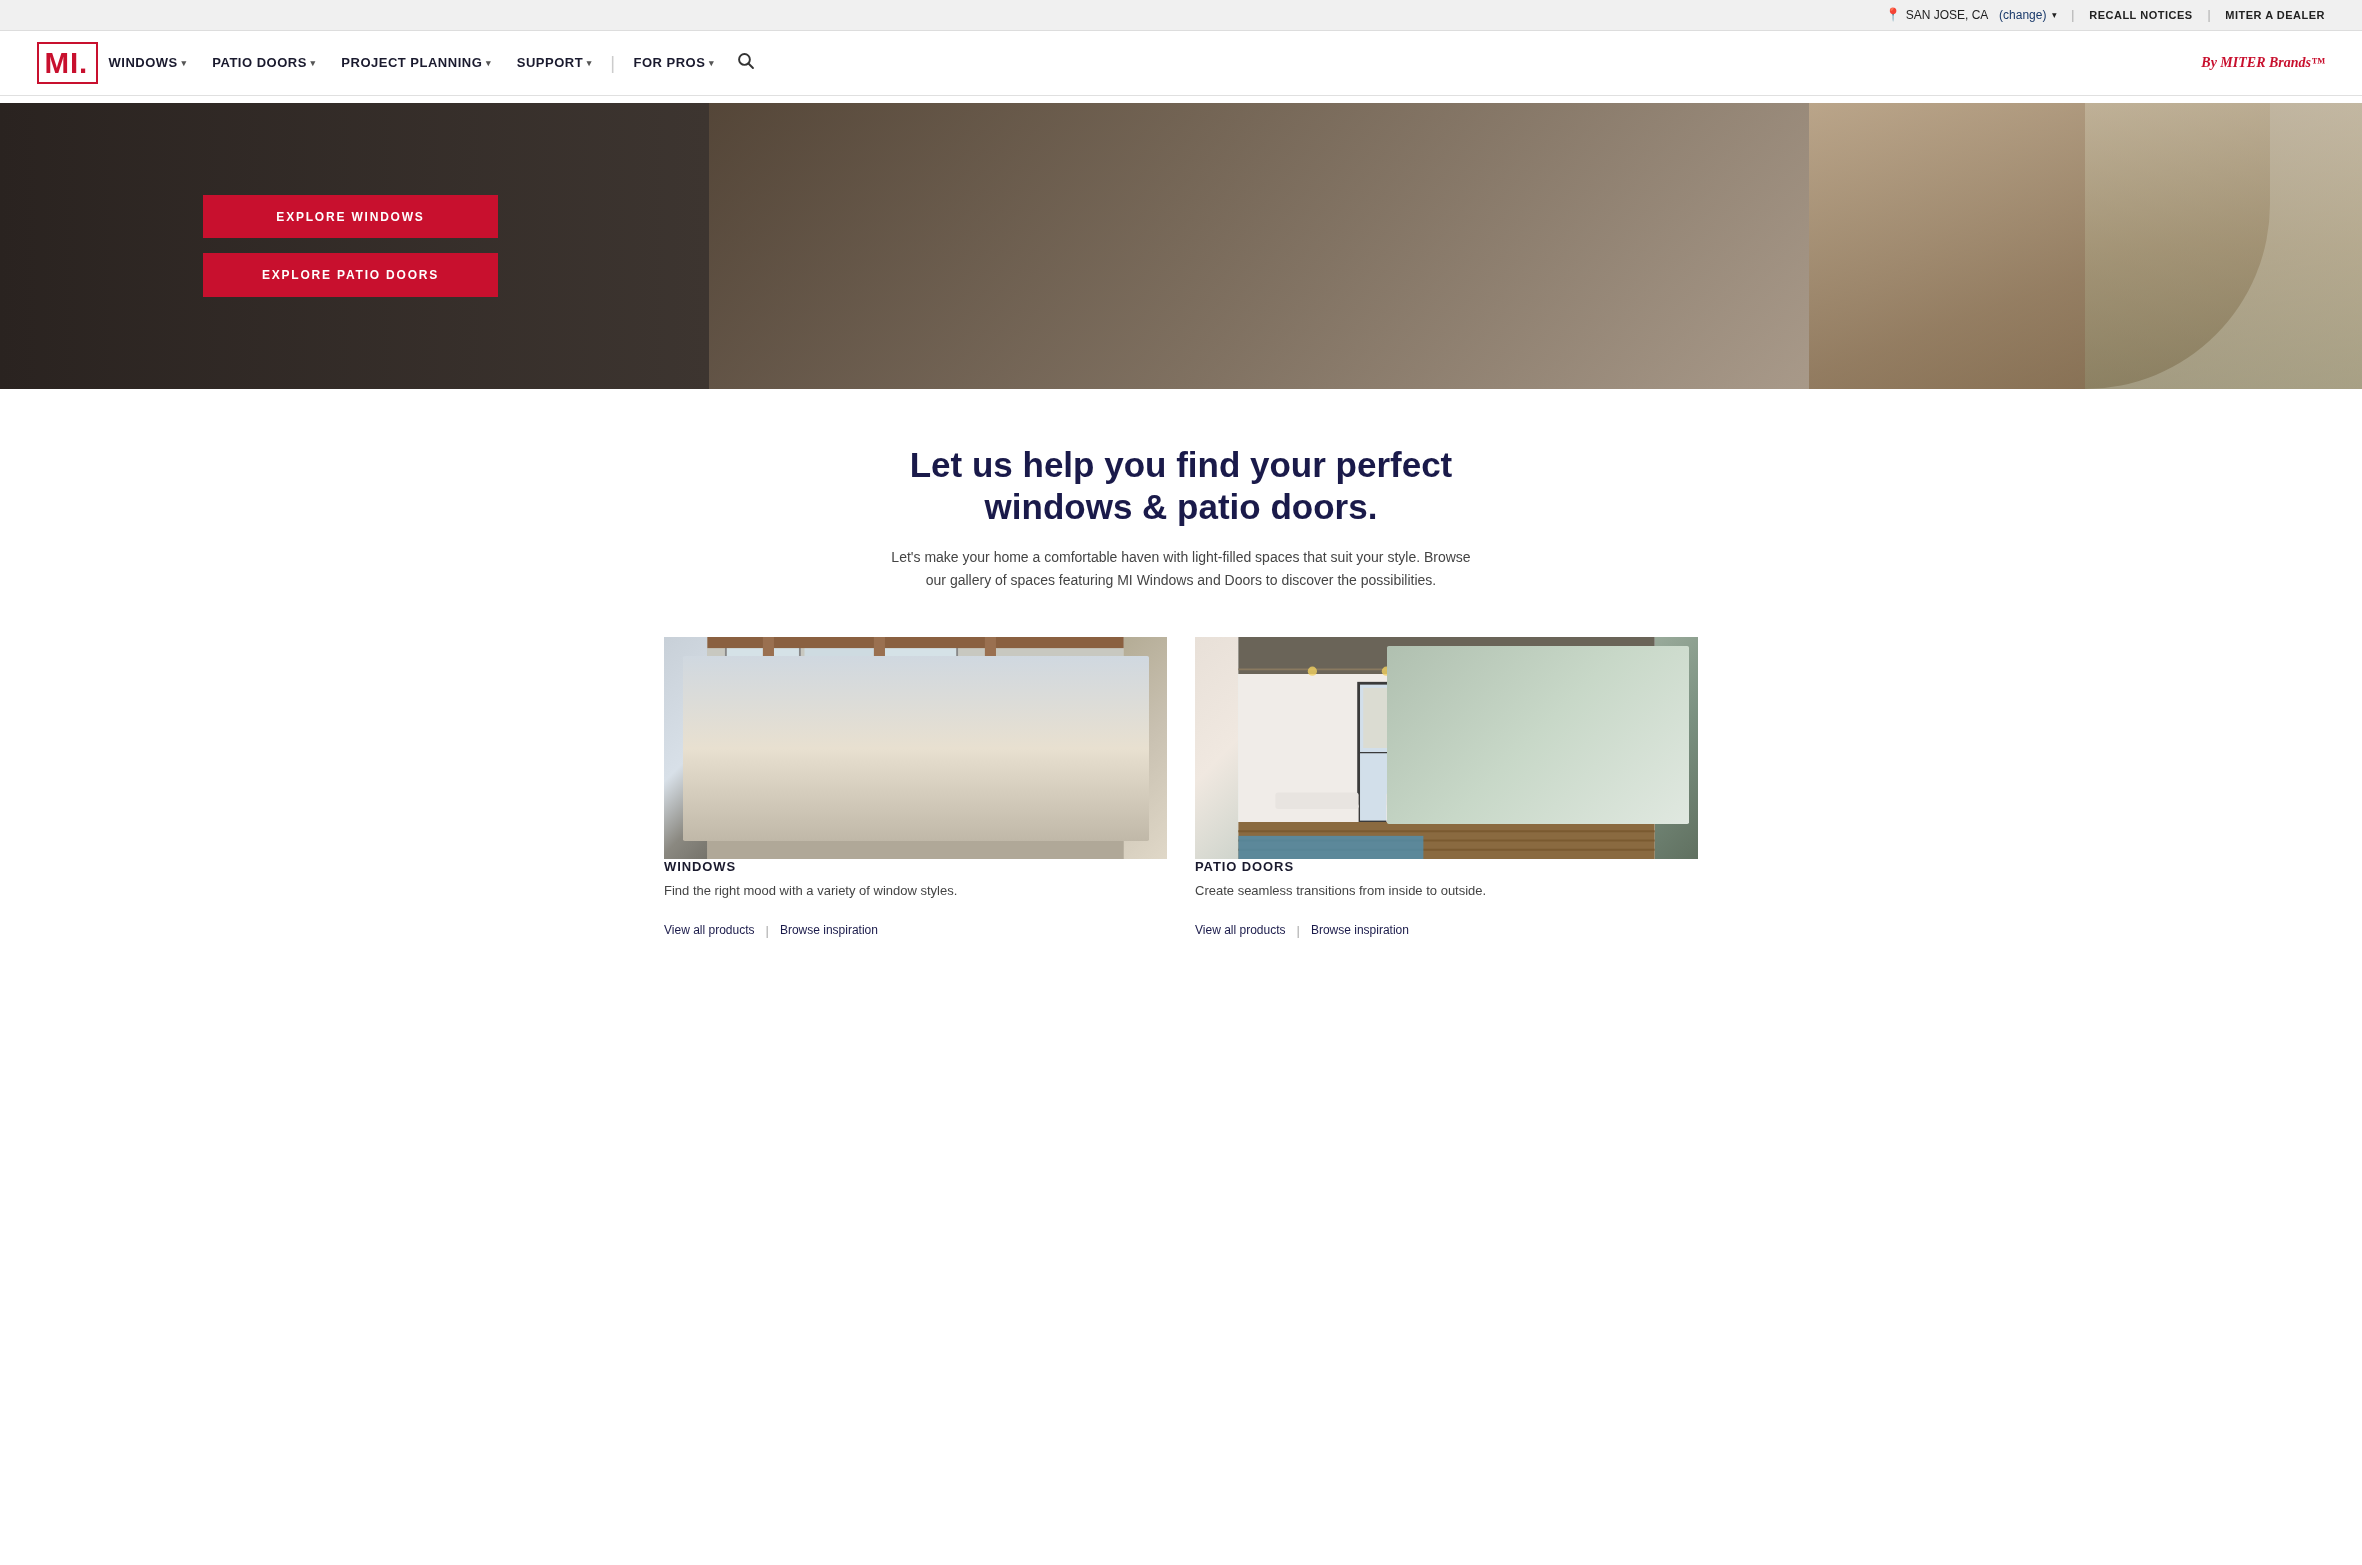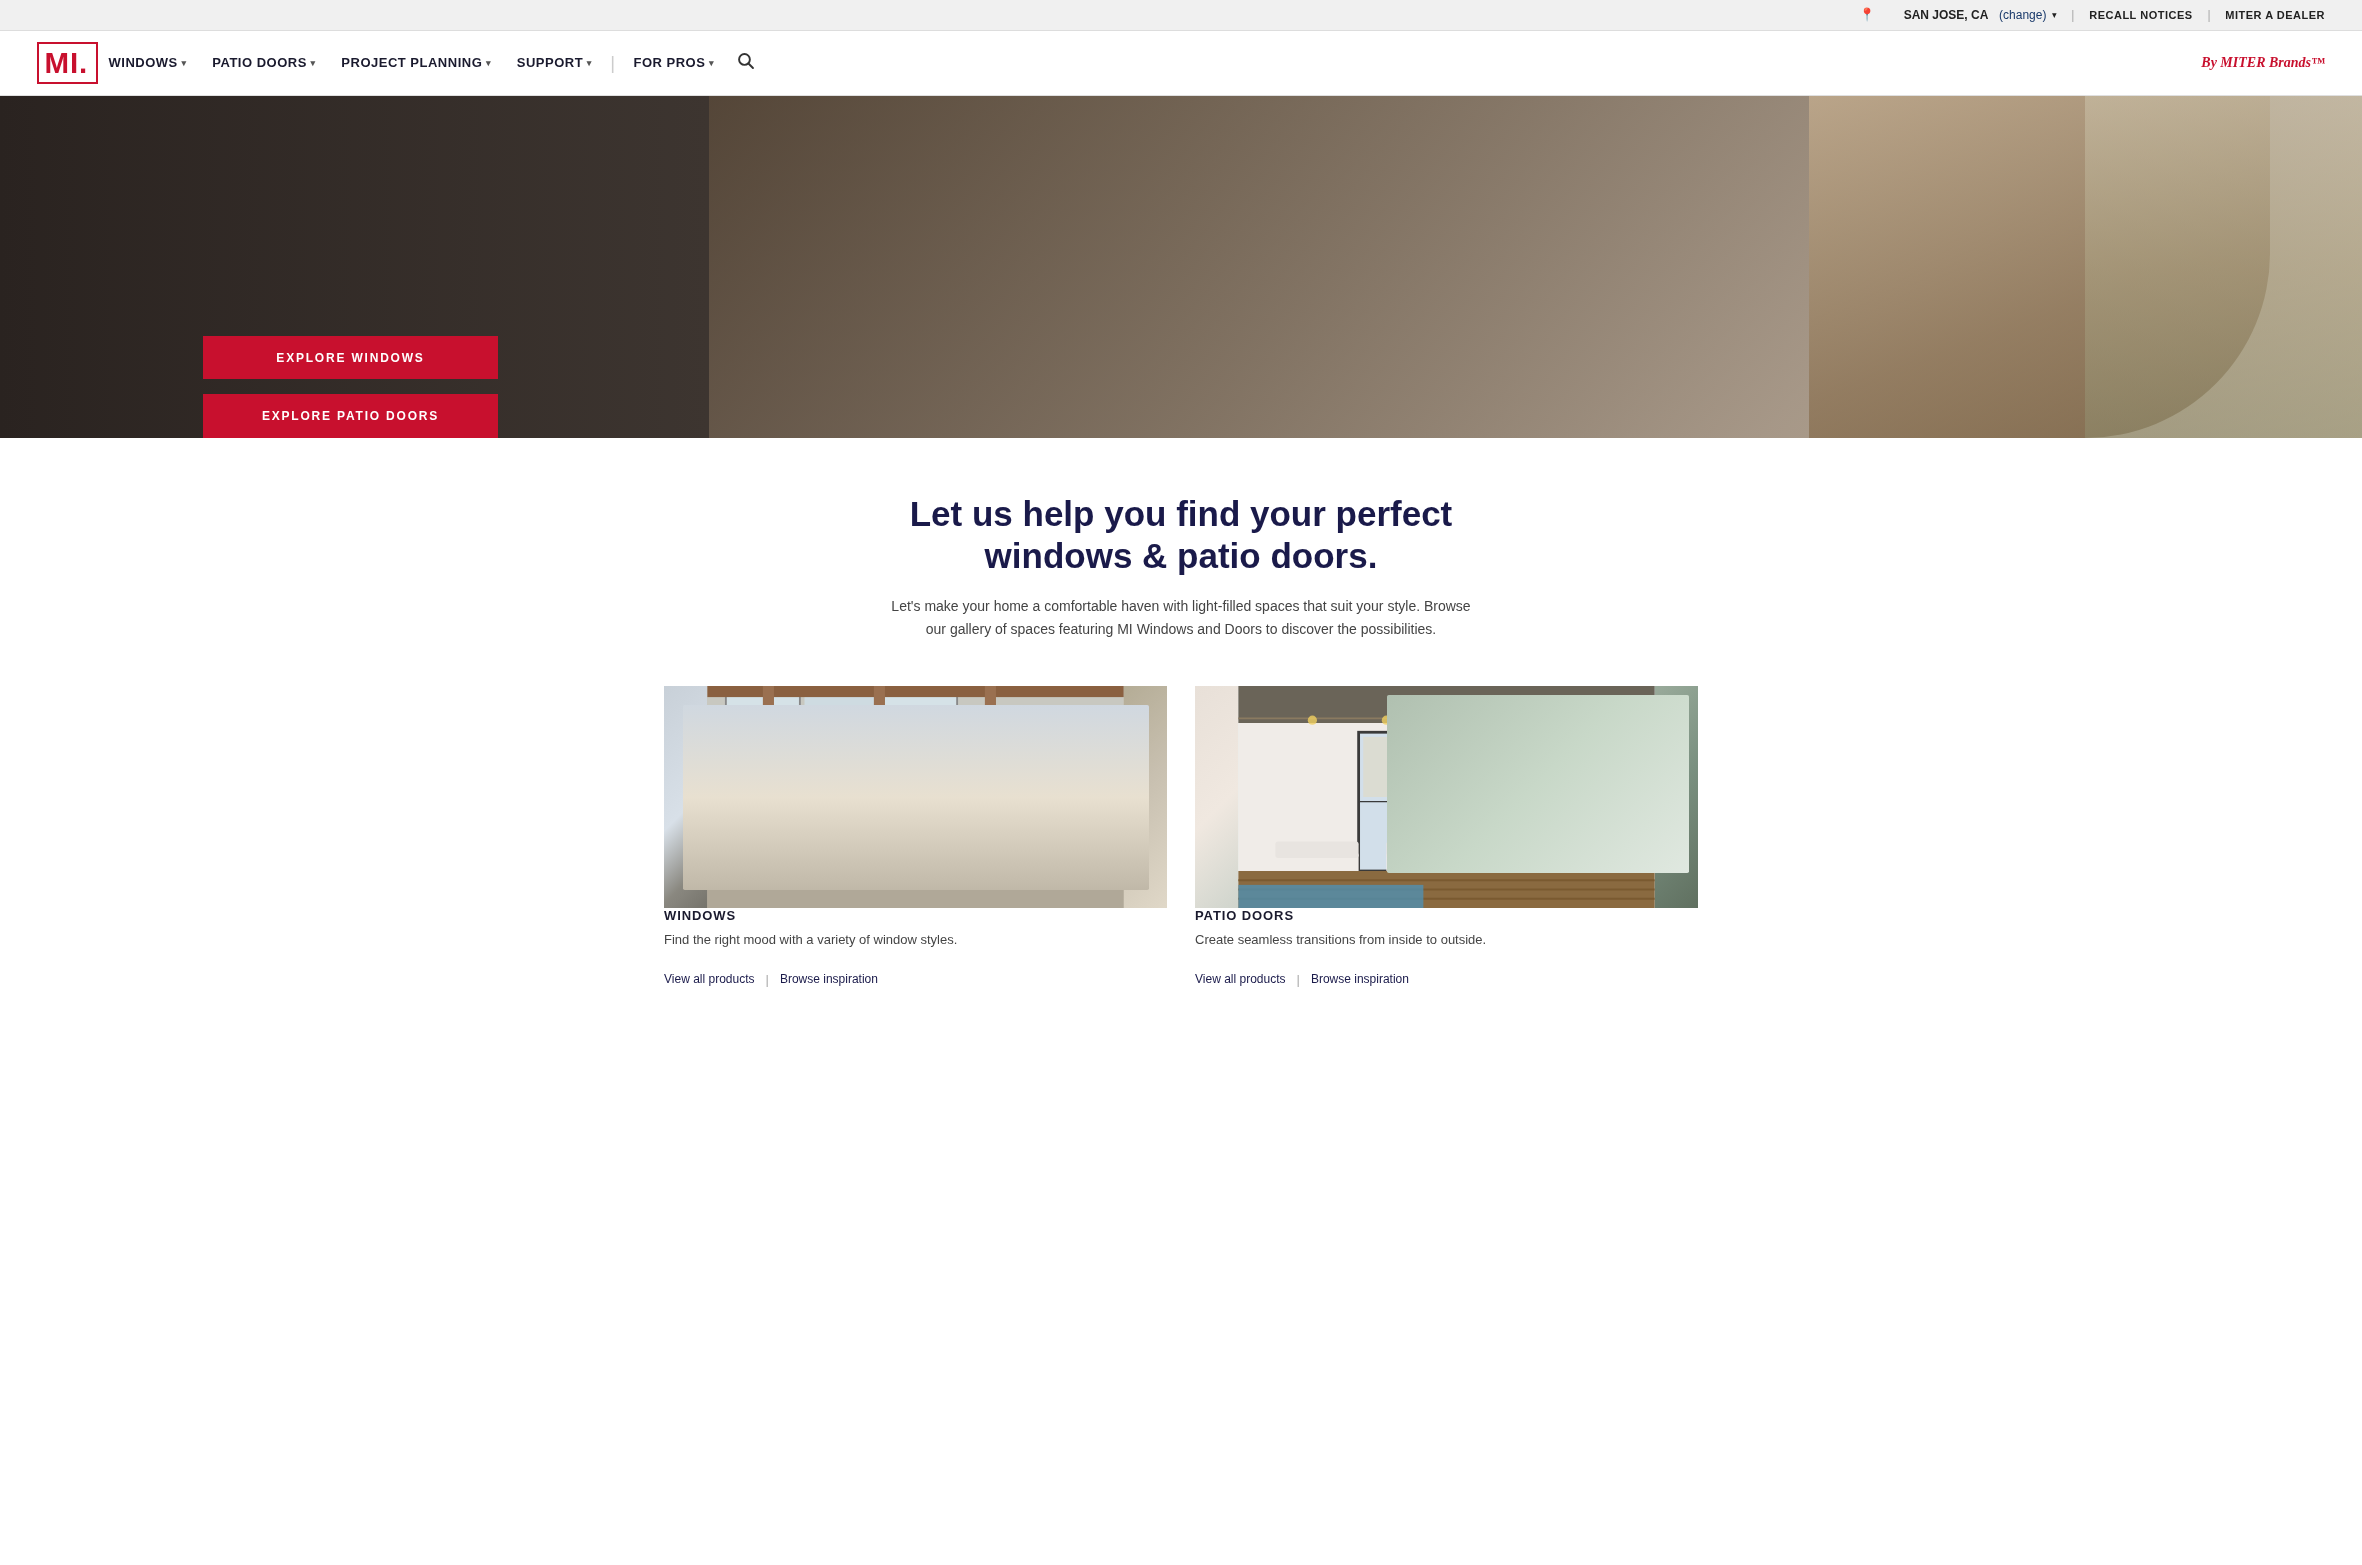--- a/index.html
+++ b/index.html
@@ -16,21 +16,21 @@
       color: #222;
       gap: 14.8px;
       border-bottom: 0.9px solid #ddd;
     }
     .top-bar .location {
       display: flex;
       align-items: center;
       gap: 3.7px;
     }
     .top-bar .location .pin-icon { color: #c00; font-size: 13px; }
-    .top-bar .location-text { font-weight: 700; margin-left: 24px; }
+    .top-bar .location-text { font-weight: 400; }
     .top-bar .change-link { color: #1a3a6b; text-decoration: none; font-weight: 500; }
     .top-bar .sep { color: #aaa; }
     .top-bar .top-link { color: #222; text-decoration: none; font-weight: 600; font-size: 11px; letter-spacing: 0.5px; }
 
     
     .header {
       display: flex;
       align-items: center;
       padding: 0 37px;
       height: 65px;
@@ -83,25 +83,26 @@
       color: #c8102e;
       font-style: italic;
       font-weight: 700;
       white-space: nowrap;
       font-family: Liberation Serif, serif;
     }
 
     
     .hero {
       position: relative;
-      height: 342px;
+      height: 286px;
       background: linear-gradient(to right, #2a2320 0%, #3d3530 30%, #5a5040 50%, #7a7060 70%, #9a9080 100%);
       overflow: hidden;
       display: flex;
-      align-items: flex-end;
+      align-items: center;
+      margin-top: 7px;
     }
     .hero-content {
       position: relative;
       z-index: 2;
       padding: 0 203px;
       display: flex;
       flex-direction: column;
       gap: 14.8px;
     }
     .hero-btn {

